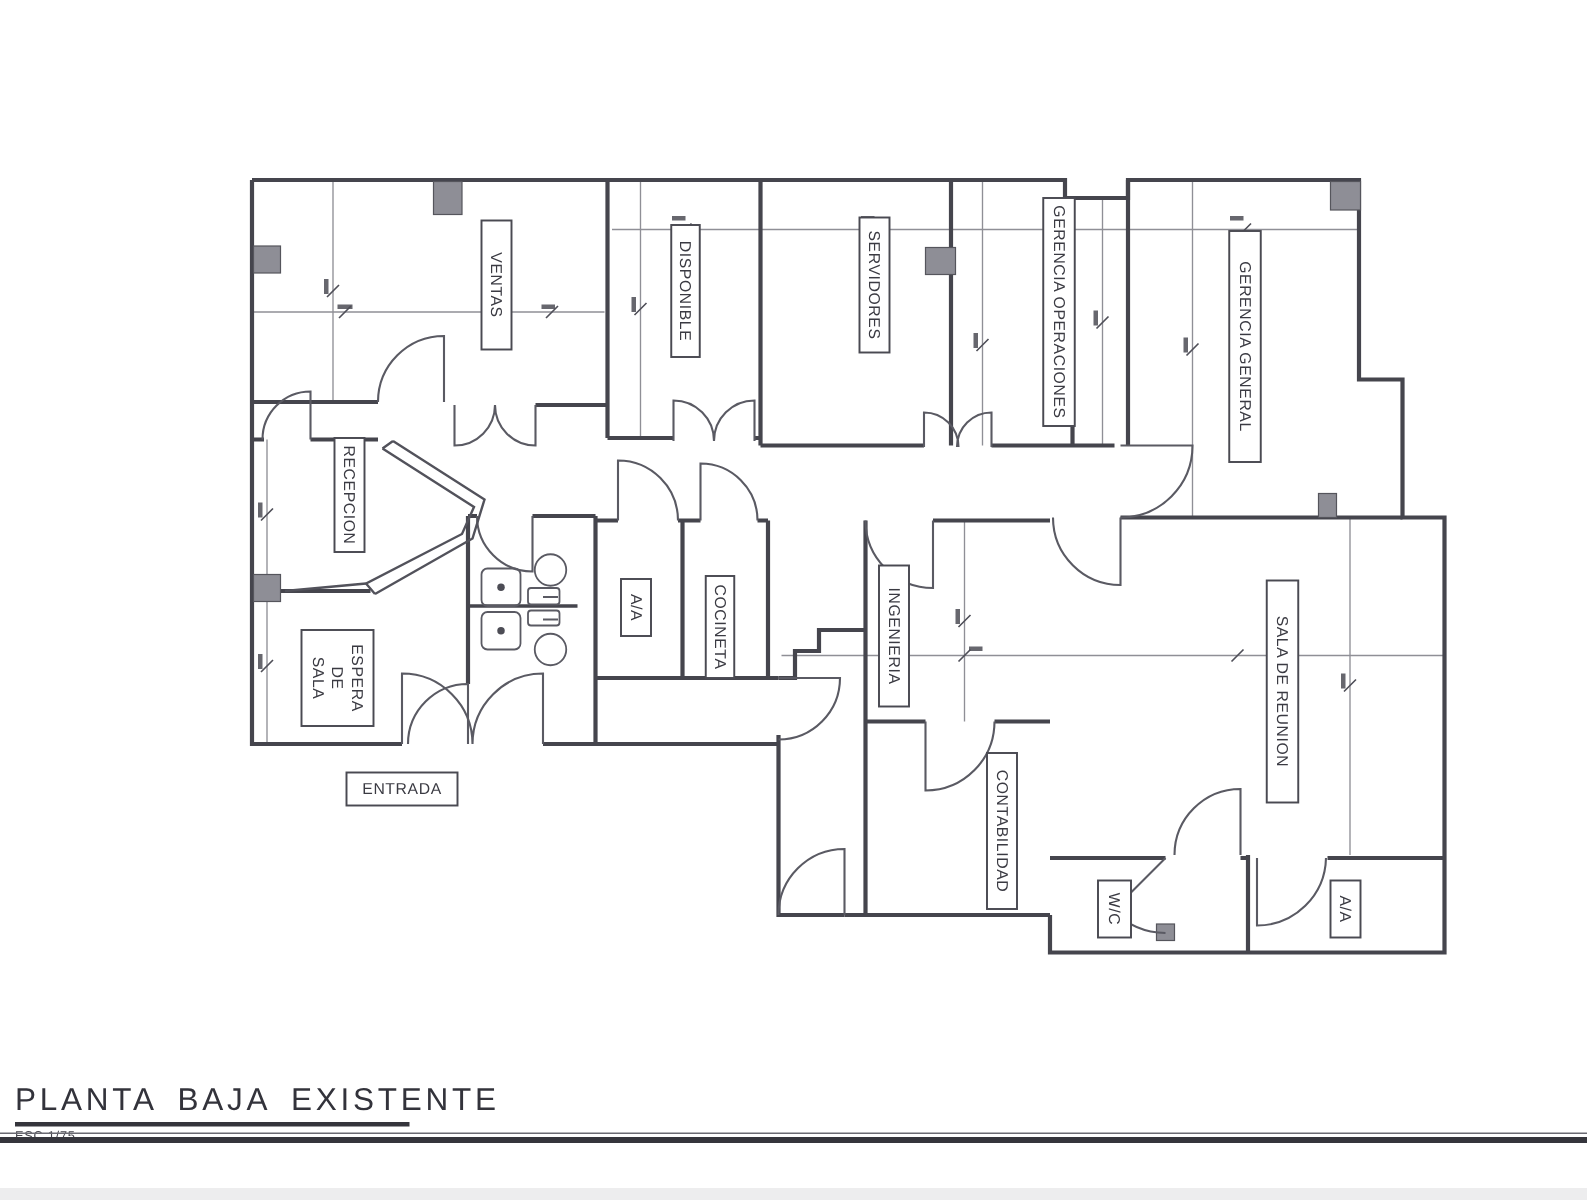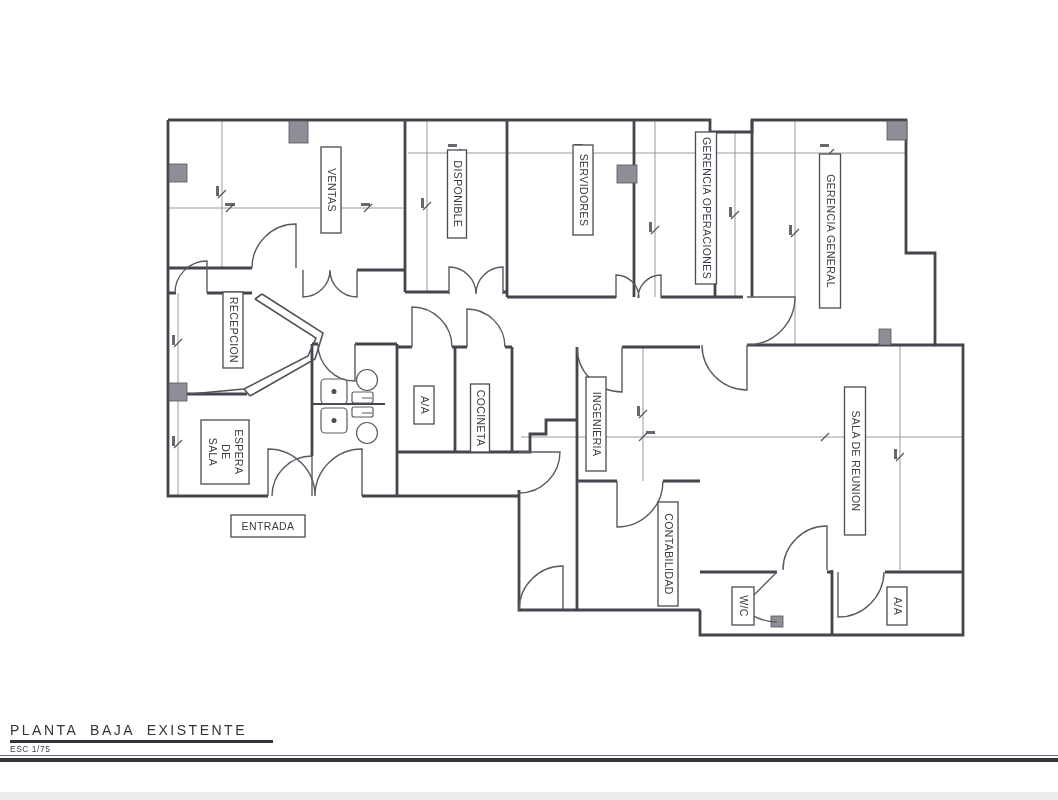--- a/index.html
+++ b/index.html
@@ -11,21 +11,21 @@
   .dim{stroke:#8f8f96;stroke-width:0.9;fill:none;}
   .tick{stroke:#4f4f58;stroke-width:1.1;fill:none;}
   .blob{fill:#4c4c55;opacity:0.85;}
   .column{fill:#8e8e96;stroke:#55555c;stroke-width:0.8;}
   .fixture{stroke:#5a5a63;stroke-width:1.2;fill:none;}
   .fixdot{fill:#4c4c55;}
   .desk{stroke:#52525b;stroke-width:1.6;fill:none;}
   .label-box{fill:#ffffff;stroke:#4a4a52;stroke-width:1.3;}
   .label-text{fill:#3a3a42;font-family:"Liberation Sans",sans-serif;letter-spacing:0.4px;}
   #title-block{position:absolute;left:10px;top:722px;width:1040px;}
-  #plan-title{font-size:14px;letter-spacing:2.5px;word-spacing:6px;color:#33333b;
+  #plan-title{font-size:21px;letter-spacing:2.5px;word-spacing:6px;color:#33333b;
               font-family:"Liberation Sans",sans-serif;}
   #title-underline{width:263px;height:2.5px;background:#35353c;margin-top:2px;}
   #plan-scale{font-size:8.5px;letter-spacing:0.5px;color:#44444c;margin-top:1px;
               font-family:"Liberation Sans",sans-serif;}
   #thick-rule{position:absolute;left:0;top:758px;width:1058px;height:4px;background:#35353c;}
   #thin-rule{position:absolute;left:0;top:755px;width:1058px;height:1px;background:#6a6a72;}
   #bottom-band{position:absolute;left:0;top:792px;width:1058px;height:8px;background:#ededee;}
 </style>
 </head>
 <body>

